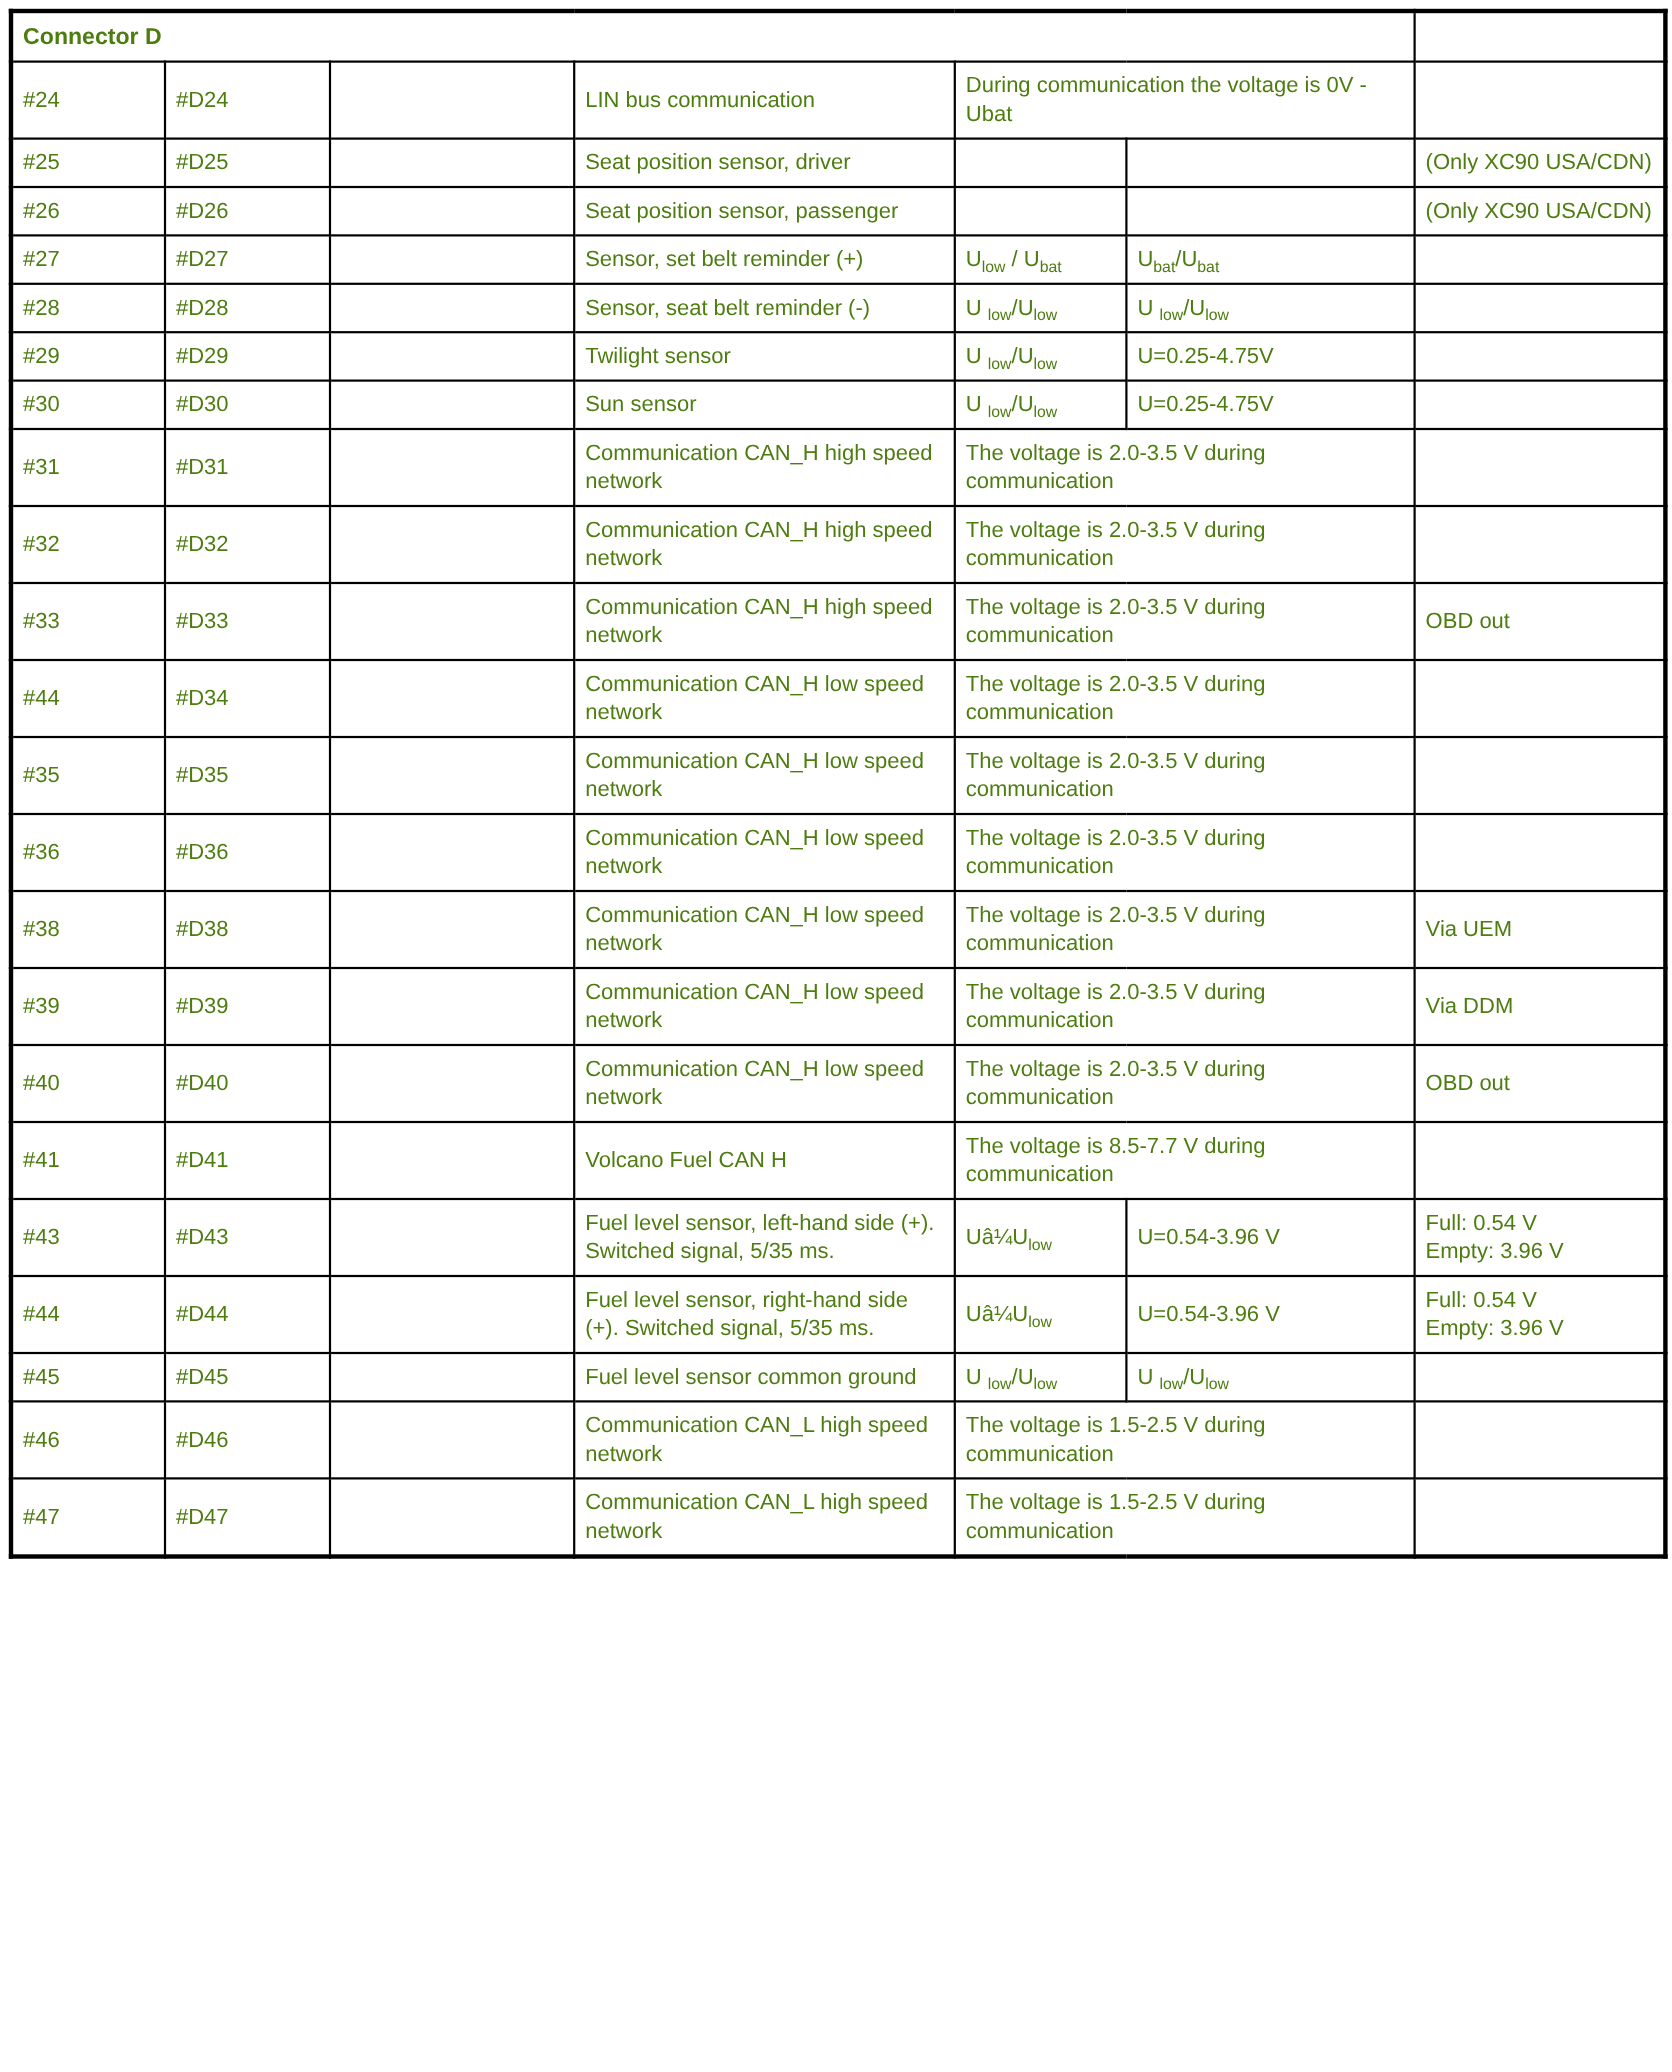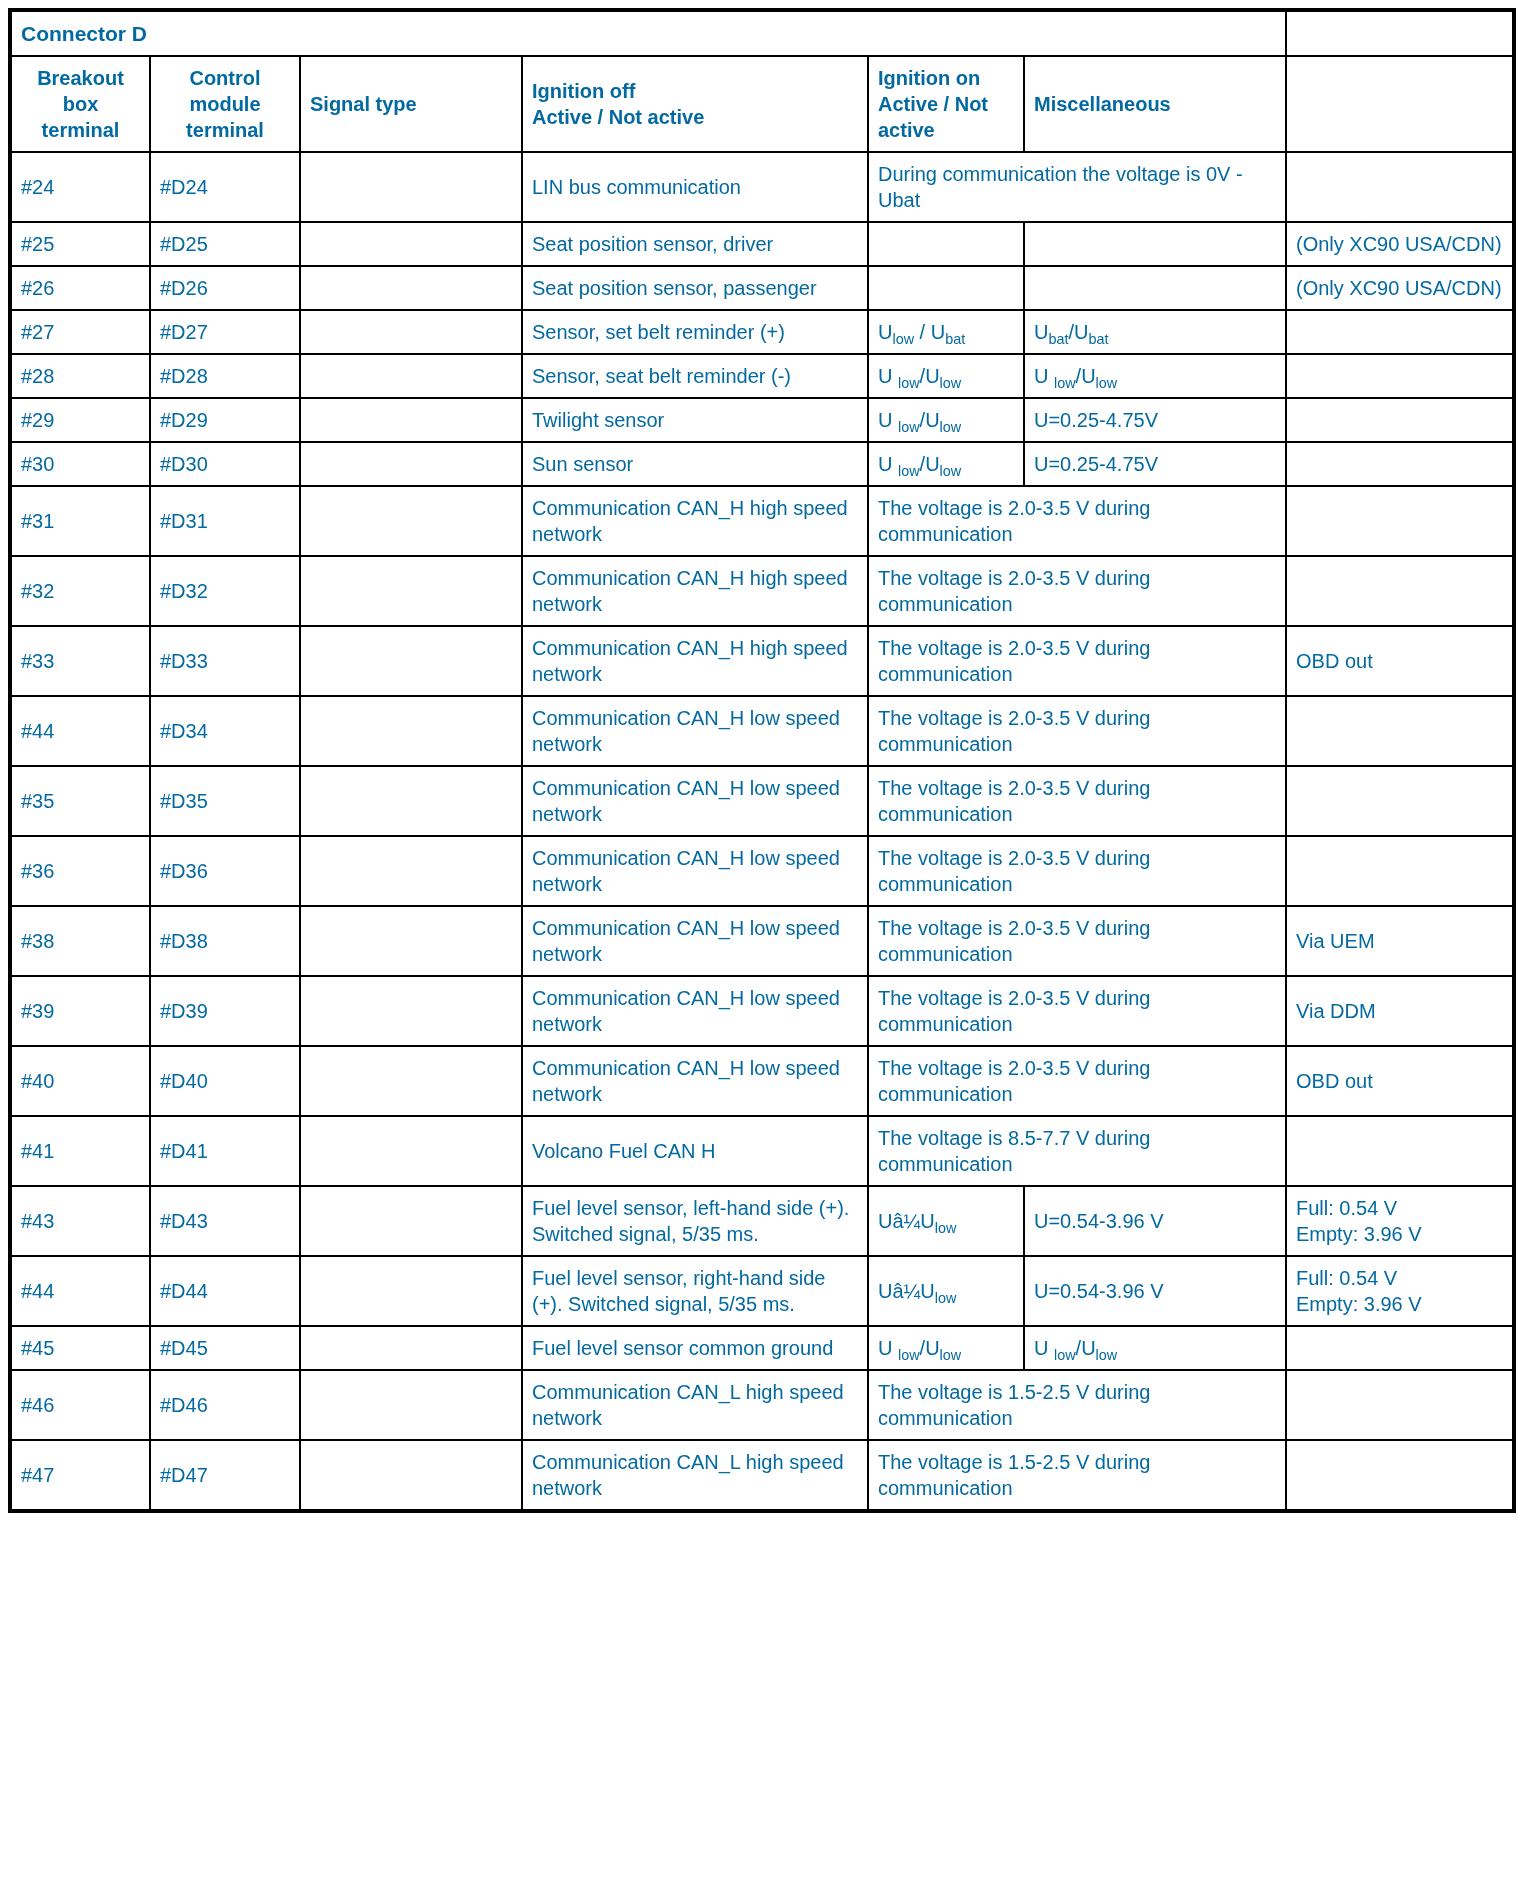--- a/index.html
+++ b/index.html
@@ -1,21 +1,21 @@
 <!DOCTYPE html>
 <html><head>
 <meta charset="utf-8">
 <style>
   html,body{margin:0;padding:0;background:#ffffff;}
   .page{
     width:1520px;
     box-sizing:border-box;
     padding:8px;
     font-family:"Liberation Sans","DejaVu Sans",sans-serif;
-    color:#0369a1;
+    color:#4d7c0f;
   }
   table.connector{
     border-collapse:collapse;
     table-layout:fixed;
     width:1504px;
     border:4px solid #000;
     font-size:20px;
     line-height:1.3;
   }
   table.connector th,
@@ -62,29 +62,20 @@
       <col style="width:346px">
       <col style="width:156px">
       <col style="width:262px">
       <col style="width:228px">
     </colgroup>
     <thead>
       <tr>
         <th class="table-title" colspan="6">Connector D</th>
         <th></th>
       </tr>
-      <tr id="header-row">
-          <th class="col-header center">Breakout<br>box<br>terminal</th>
-          <th class="col-header center">Control<br>module<br>terminal</th>
-          <th class="col-header">Signal type</th>
-          <th class="col-header">Ignition off<br>Active / Not active</th>
-          <th class="col-header">Ignition on<br>Active / Not<br>active</th>
-          <th class="col-header">Miscellaneous</th>
-          <th class="col-header"></th>
-        </tr>
     </thead>
     <tbody id="table-body">
         <tr>
           <td>#24</td>
           <td>#D24</td>
           <td></td>
           <td>LIN bus communication</td>
           <td colspan="2">During communication the voltage is 0V - Ubat</td>
           <td></td>
         </tr>

